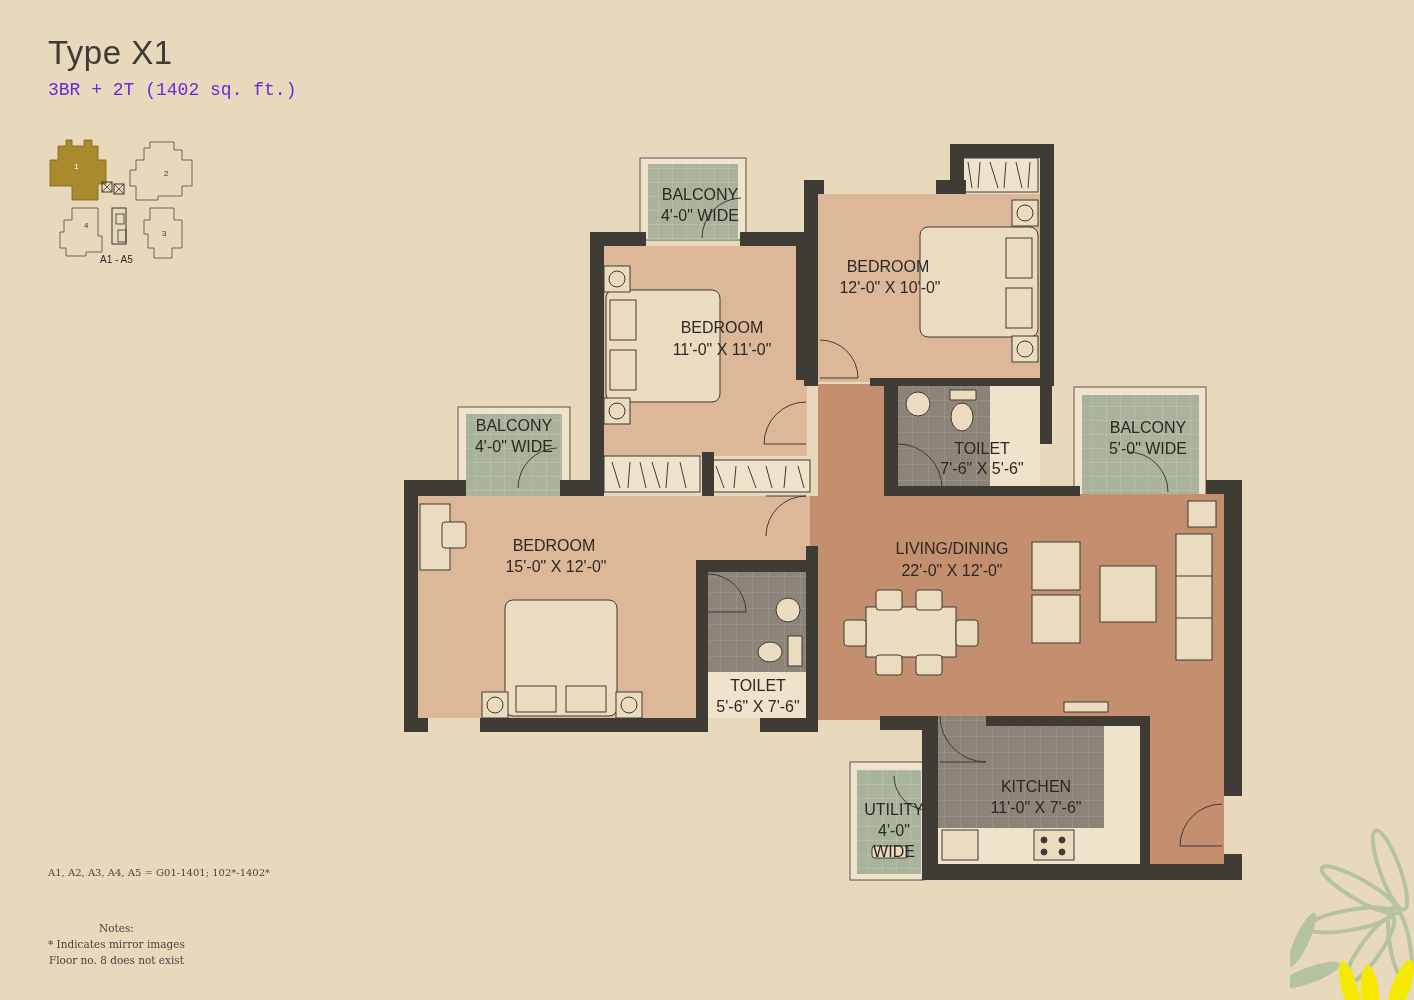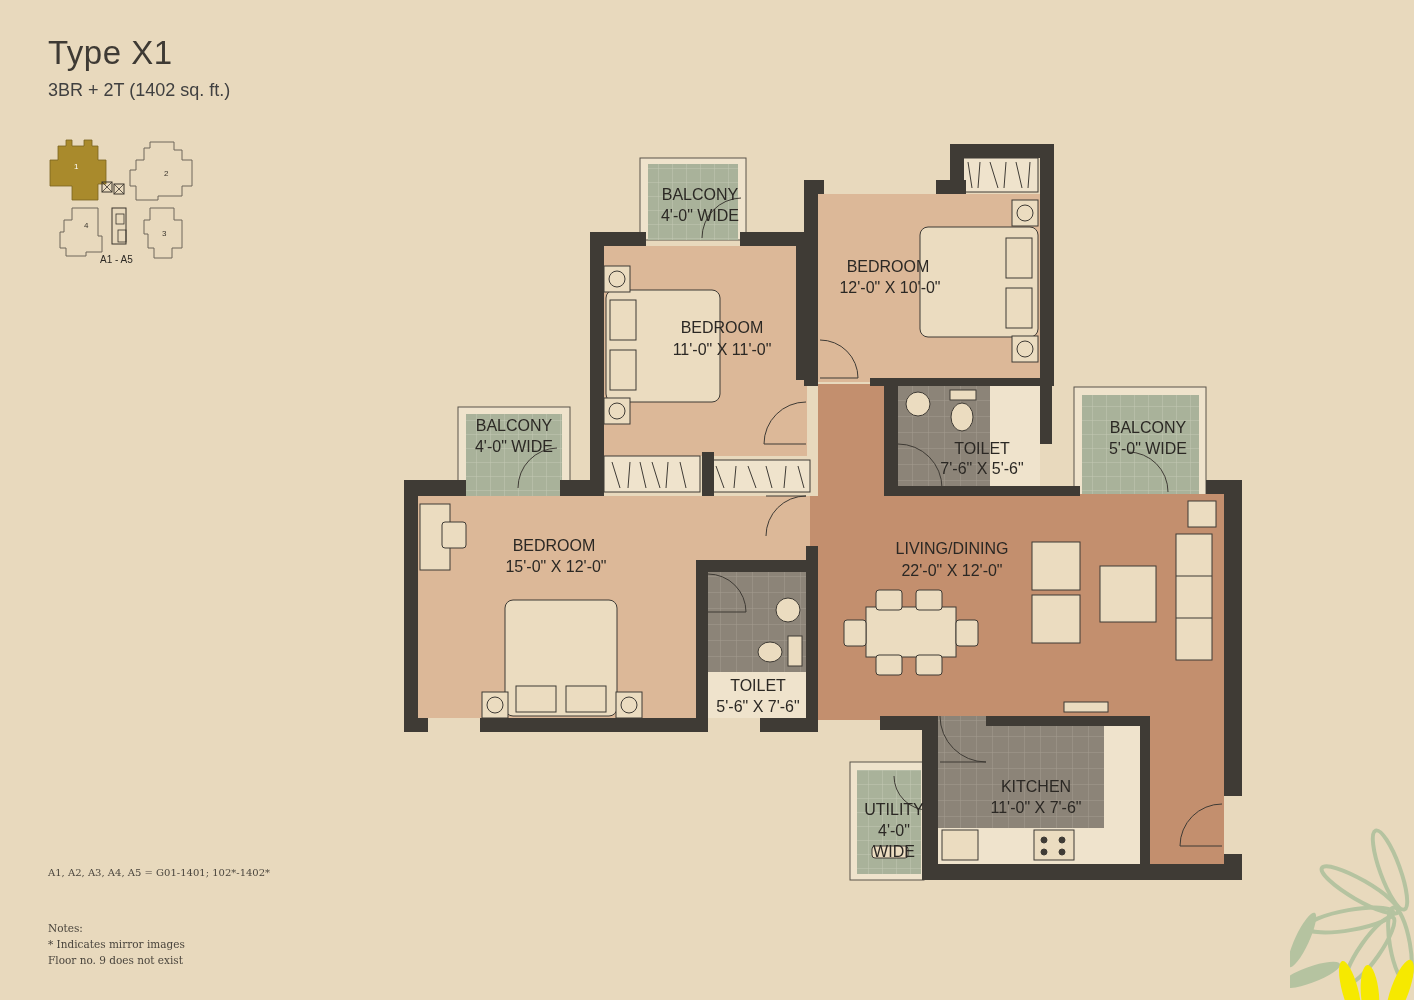--- a/index.html
+++ b/index.html
@@ -1,22 +1,22 @@
 <!DOCTYPE html>
 <html><head>
 <meta charset="utf-8">
 <style>
   html, body { margin:0; padding:0; }
   body { width:1414px; height:1000px; background:#e8d9bd; position:relative; overflow:hidden; font-family:"DejaVu Serif", serif; }
   .title { position:absolute; left:48px; top:34px; font-family:Liberation Sans, sans-serif; font-size:33px; color:#3e3a34; letter-spacing:0.5px; }
-  .subtitle { position:absolute; left:48px; top:80px; font-family:Liberation Sans, sans-serif; font-size:18px; color:#404040; }
+  .subtitle { position:absolute; left:48px; top:80px; font-family:Liberation Mono, monospace; font-size:18px; color:#6d28d9; }
   .key-plan { position:absolute; left:44px; top:136px; width:160px; height:130px; }
   .units-line { position:absolute; left:48px; top:867px; font-size:10px; color:#4a453d; }
   .notes { position:absolute; left:48px; top:920px; font-size:10.5px; color:#4a453d; line-height:16px; }
-  .notes div { white-space:nowrap; }
+  .notes div { white-space:nowrap;text-align:center; }
   .plan { position:absolute; left:0; top:0; width:1414px; height:1000px; }
   .lbl { font-family:"Liberation Sans", sans-serif; font-size:16px; fill:#2b2824; text-anchor:middle; }
   .flower { position:absolute; left:1290px; top:820px; width:124px; height:180px; }
 </style>
 </head>
 <body>
 
 <div class="title">Type X1</div>
 <div class="subtitle">3BR + 2T (1402 sq. ft.)</div>
 
@@ -41,21 +41,21 @@
   <text x="120" y="40" font-family="Liberation Sans, sans-serif" font-size="8" fill="#3a352d">2</text>
   <text x="118" y="100" font-family="Liberation Sans, sans-serif" font-size="8" fill="#3a352d">3</text>
   <text x="40" y="92" font-family="Liberation Sans, sans-serif" font-size="8" fill="#3a352d">4</text>
   <text x="56" y="127" font-family="Liberation Sans, sans-serif" font-size="10" fill="#2b2824">A1 - A5</text>
 </svg>
 
 <div class="units-line">A1, A2, A3, A4, A5 = G01-1401; 102*-1402*</div>
 <div class="notes">
   <div>Notes:</div>
   <div>* Indicates mirror images</div>
-  <div>Floor no. 9 does not exist</div>
+  <div>Floor no. 8 does not exist</div>
 </div>
 
 <svg class="plan" viewBox="0 0 1414 1000">
   <defs>
     <pattern id="tileG" width="14" height="14" patternUnits="userSpaceOnUse">
       <rect width="14" height="14" fill="#a9b29a"></rect>
       <path d="M14,0 L0,0 0,14" fill="none" stroke="#c4c9b4" stroke-width="1"></path>
     </pattern>
     <pattern id="tileT" width="16" height="16" patternUnits="userSpaceOnUse">
       <rect width="16" height="16" fill="#8c8478"></rect>

